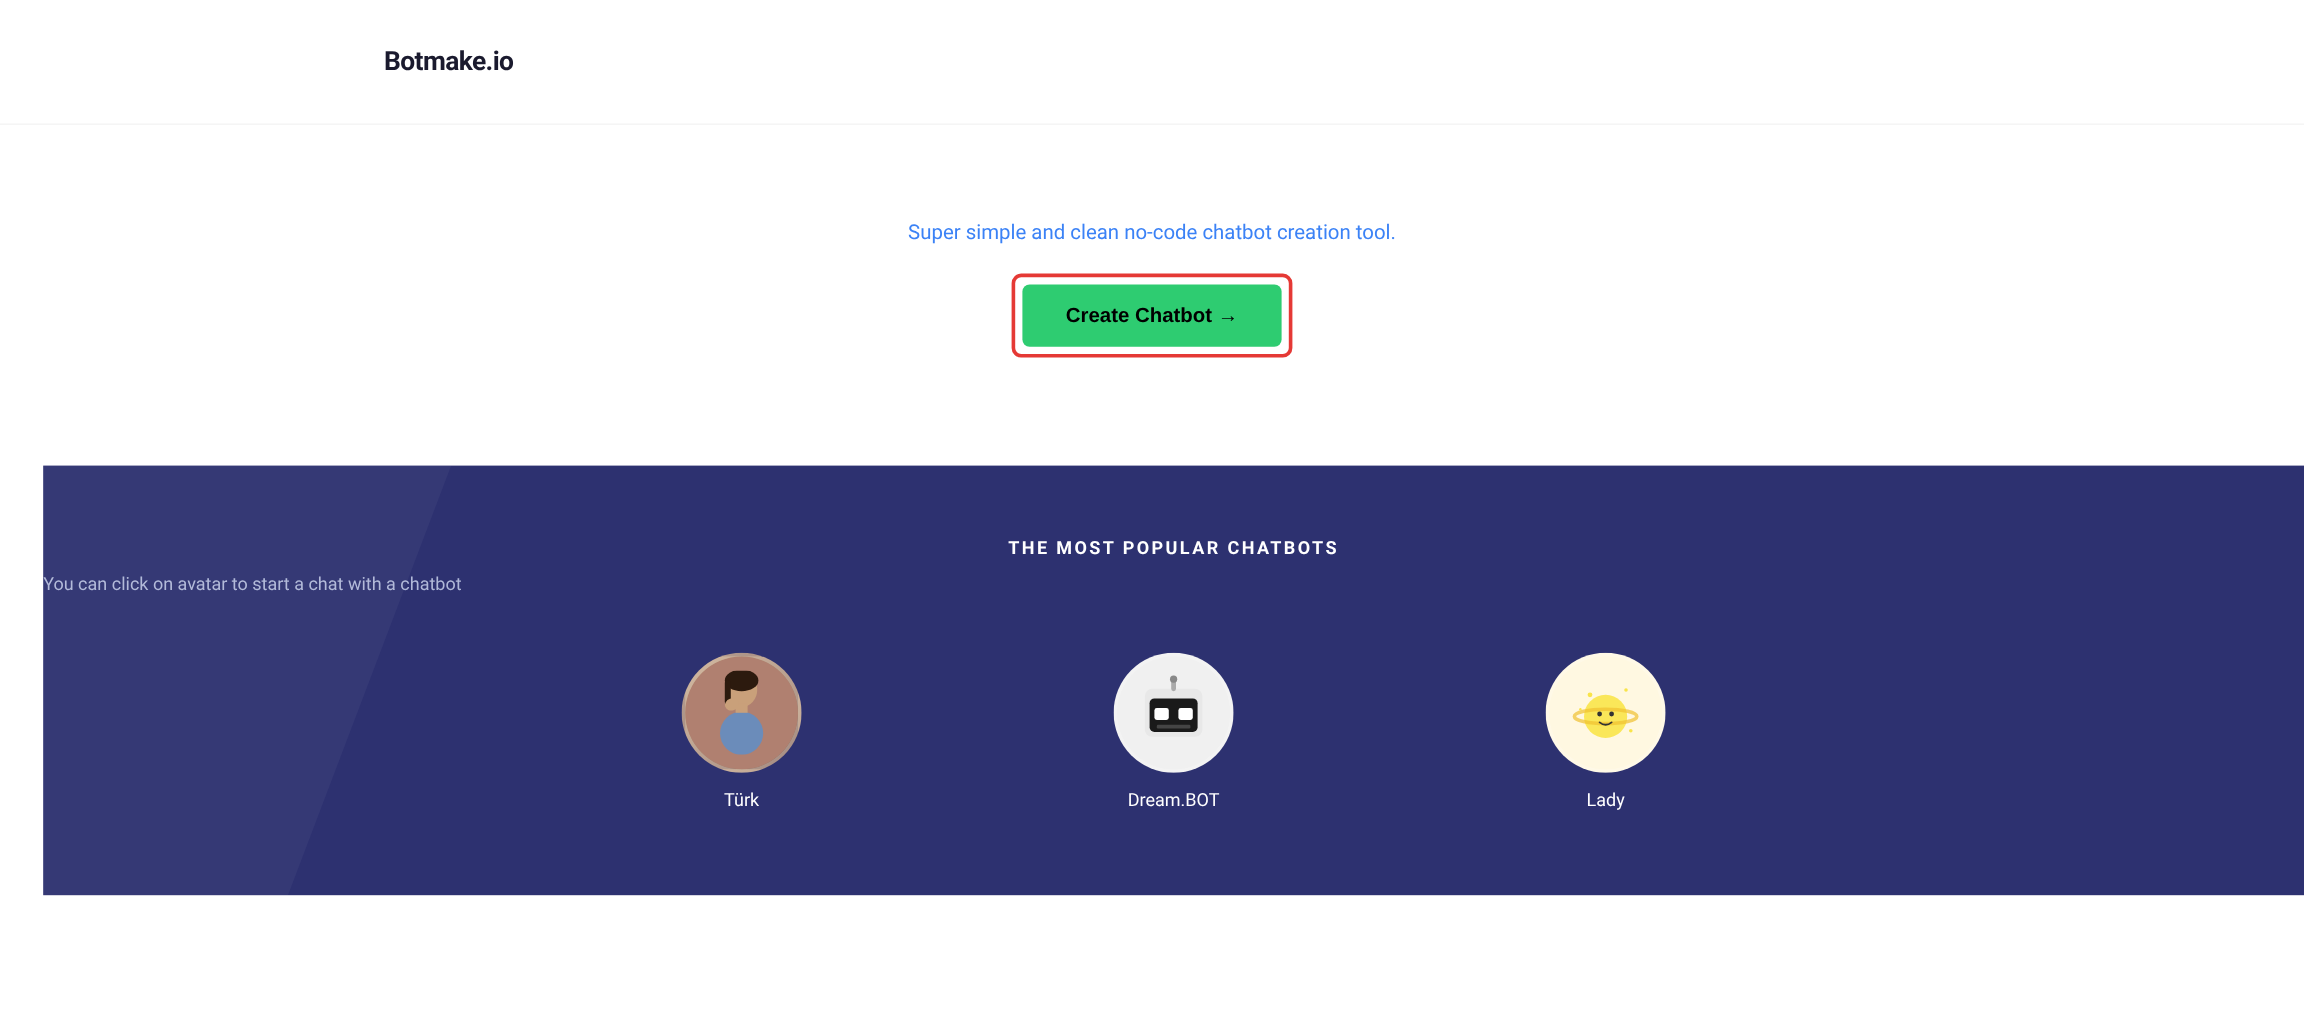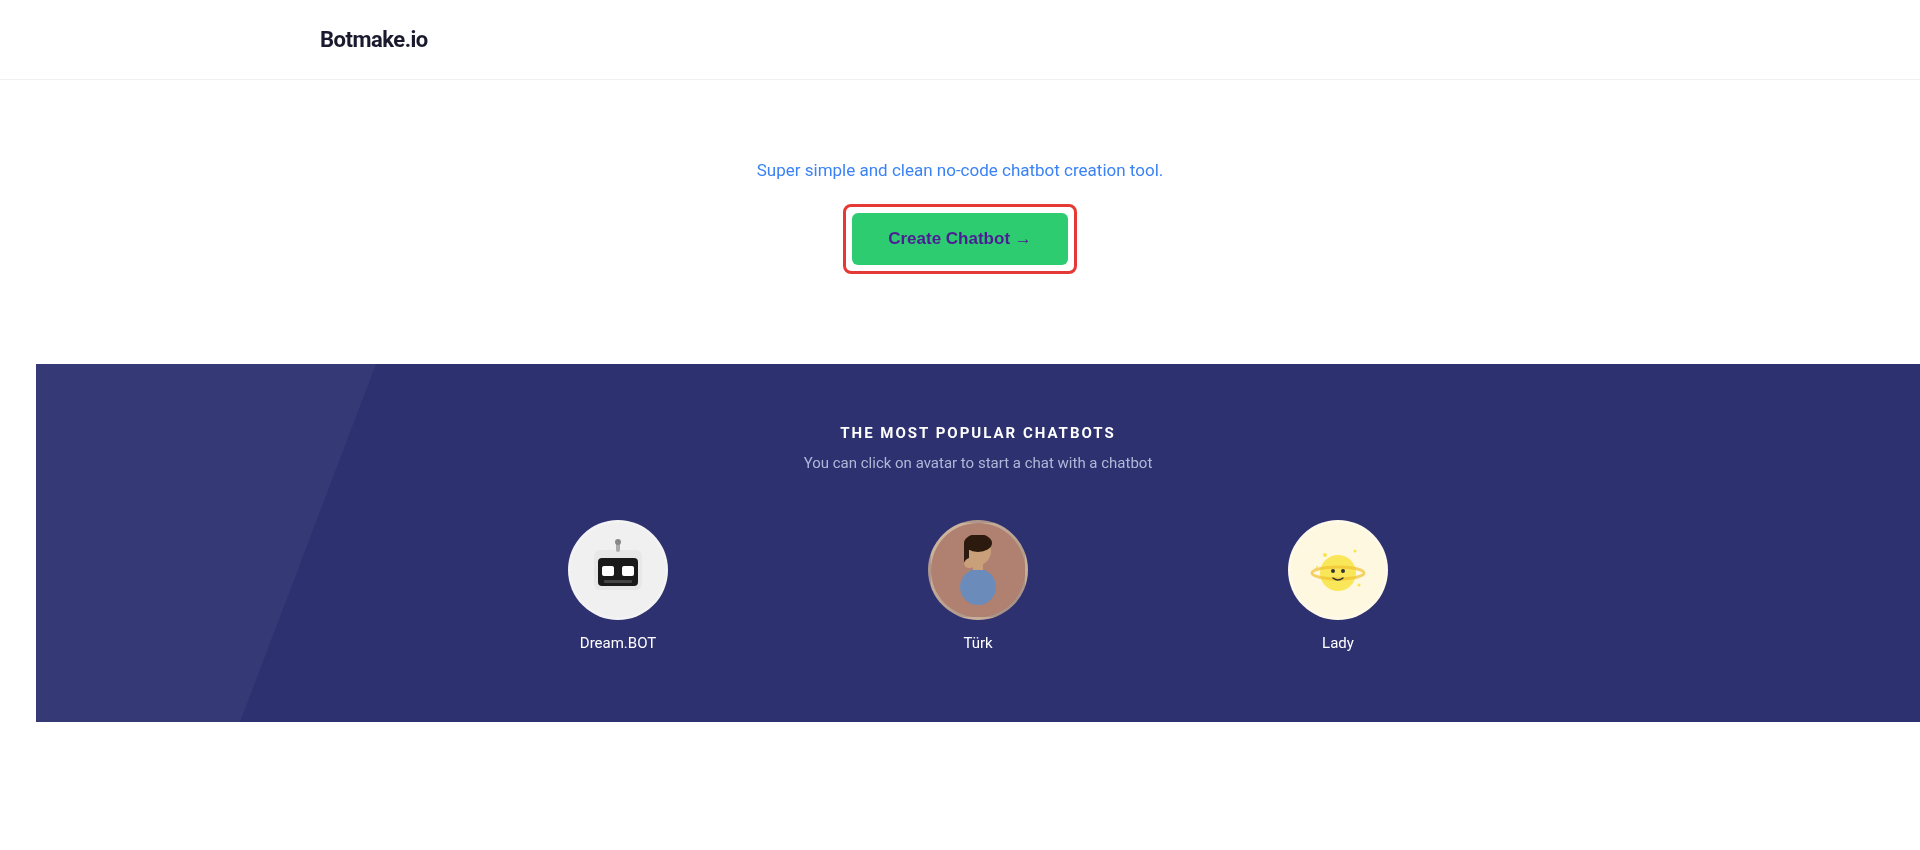--- a/index.html
+++ b/index.html
@@ -14,21 +14,21 @@
       min-height: 850px;
       overflow-x: hidden;
     }
 
     
     .header {
       display: flex;
       align-items: center;
       justify-content: space-between;
       padding: 0 320px;
-      height: 80px;
+      height: 104px;
       background: #ffffff;
       border-bottom: 1px solid #f0f0f0;
     }
 
     .logo {
       font-size: 22px;
       font-weight: 700;
       color: #1a1a2e;
       letter-spacing: -0.5px;
     }
@@ -89,21 +89,21 @@
 
     .cta-wrapper {
       border: 3px solid #e53935;
       border-radius: 8px;
       padding: 6px;
       display: inline-block;
     }
 
     .cta-btn {
       background: #2ecc71;
-      color: #4c1d95;
+      color: #000000;
       border: none;
       padding: 16px 36px;
       border-radius: 6px;
       font-size: 17px;
       font-weight: 600;
       cursor: pointer;
       display: flex;
       align-items: center;
       gap: 8px;
     }
@@ -133,21 +133,20 @@
       text-align: center;
       font-size: 15px;
       font-weight: 700;
       letter-spacing: 2px;
       color: #ffffff;
       margin-bottom: 12px;
       text-transform: uppercase;
     }
 
     .section-subtext {
-      text-align: center;
       font-size: 15px;
       color: #b0b8d8;
       margin-bottom: 48px;
     }
 
     .chatbots-row {
       display: flex;
       justify-content: center;
       gap: 260px;
       align-items: flex-start;
@@ -246,60 +245,60 @@
     <button class="cta-btn">Create Chatbot →</button>
   </div>
 </section>
 
 <section class="popular-section">
   <h2 class="section-heading">THE MOST POPULAR CHATBOTS</h2>
   <p class="section-subtext">You can click on avatar to start a chat with a chatbot</p>
   <div class="chatbots-row">
 
     <div class="chatbot-item">
+      <div class="chatbot-avatar avatar-turk">
+        <div class="avatar-turk-inner">
+          <svg class="person-svg" viewBox="0 0 60 70" xmlns="http://www.w3.org/2000/svg">
+
+            <ellipse cx="30" cy="16" rx="13" ry="14" fill="#c9a07a"></ellipse>
+
+            <ellipse cx="30" cy="8" rx="14" ry="9" fill="#2c1a0e"></ellipse>
+            <rect x="16" y="8" width="5" height="20" rx="2" fill="#2c1a0e"></rect>
+
+            <ellipse cx="30" cy="52" rx="18" ry="18" fill="#6b8cba"></ellipse>
+
+            <rect x="25" y="27" width="10" height="8" fill="#c9a07a"></rect>
+
+            <ellipse cx="22" cy="28" rx="6" ry="5" fill="#c9a07a" transform="rotate(-20 22 28)"></ellipse>
+          </svg>
+        </div>
+      </div>
+      <span class="chatbot-name">Türk</span>
+    </div>
+
+    <div class="chatbot-item">
       <div class="chatbot-avatar avatar-dreambot">
         <div class="avatar-dreambot-inner">
           <svg width="64" height="64" viewBox="0 0 64 64" xmlns="http://www.w3.org/2000/svg">
 
             <rect x="8" y="12" width="48" height="40" rx="6" fill="#e8e8e8"></rect>
 
             <rect x="12" y="20" width="40" height="28" rx="4" fill="#1a1a1a"></rect>
 
             <rect x="16" y="28" width="12" height="10" rx="2" fill="white"></rect>
             <rect x="36" y="28" width="12" height="10" rx="2" fill="white"></rect>
 
             <rect x="18" y="42" width="28" height="3" rx="1" fill="#444"></rect>
 
             <rect x="30" y="4" width="4" height="10" rx="2" fill="#aaa"></rect>
             <circle cx="32" cy="4" r="3" fill="#888"></circle>
           </svg>
         </div>
       </div>
       <span class="chatbot-name">Dream.BOT</span>
-    </div>
-
-    <div class="chatbot-item">
-      <div class="chatbot-avatar avatar-turk">
-        <div class="avatar-turk-inner">
-          <svg class="person-svg" viewBox="0 0 60 70" xmlns="http://www.w3.org/2000/svg">
-
-            <ellipse cx="30" cy="16" rx="13" ry="14" fill="#c9a07a"></ellipse>
-
-            <ellipse cx="30" cy="8" rx="14" ry="9" fill="#2c1a0e"></ellipse>
-            <rect x="16" y="8" width="5" height="20" rx="2" fill="#2c1a0e"></rect>
-
-            <ellipse cx="30" cy="52" rx="18" ry="18" fill="#6b8cba"></ellipse>
-
-            <rect x="25" y="27" width="10" height="8" fill="#c9a07a"></rect>
-
-            <ellipse cx="22" cy="28" rx="6" ry="5" fill="#c9a07a" transform="rotate(-20 22 28)"></ellipse>
-          </svg>
-        </div>
-      </div>
-      <span class="chatbot-name">Türk</span>
     </div>
 
     <div class="chatbot-item">
       <div class="chatbot-avatar avatar-lady">
         <div class="avatar-lady-inner">
           <svg width="66" height="66" viewBox="0 0 66 66" xmlns="http://www.w3.org/2000/svg">
 
             <circle cx="33" cy="36" r="18" fill="#f9e44a" opacity="0.9"></circle>
 
             <ellipse cx="33" cy="36" rx="26" ry="6" fill="none" stroke="#f0c030" stroke-width="3" opacity="0.7"></ellipse>

